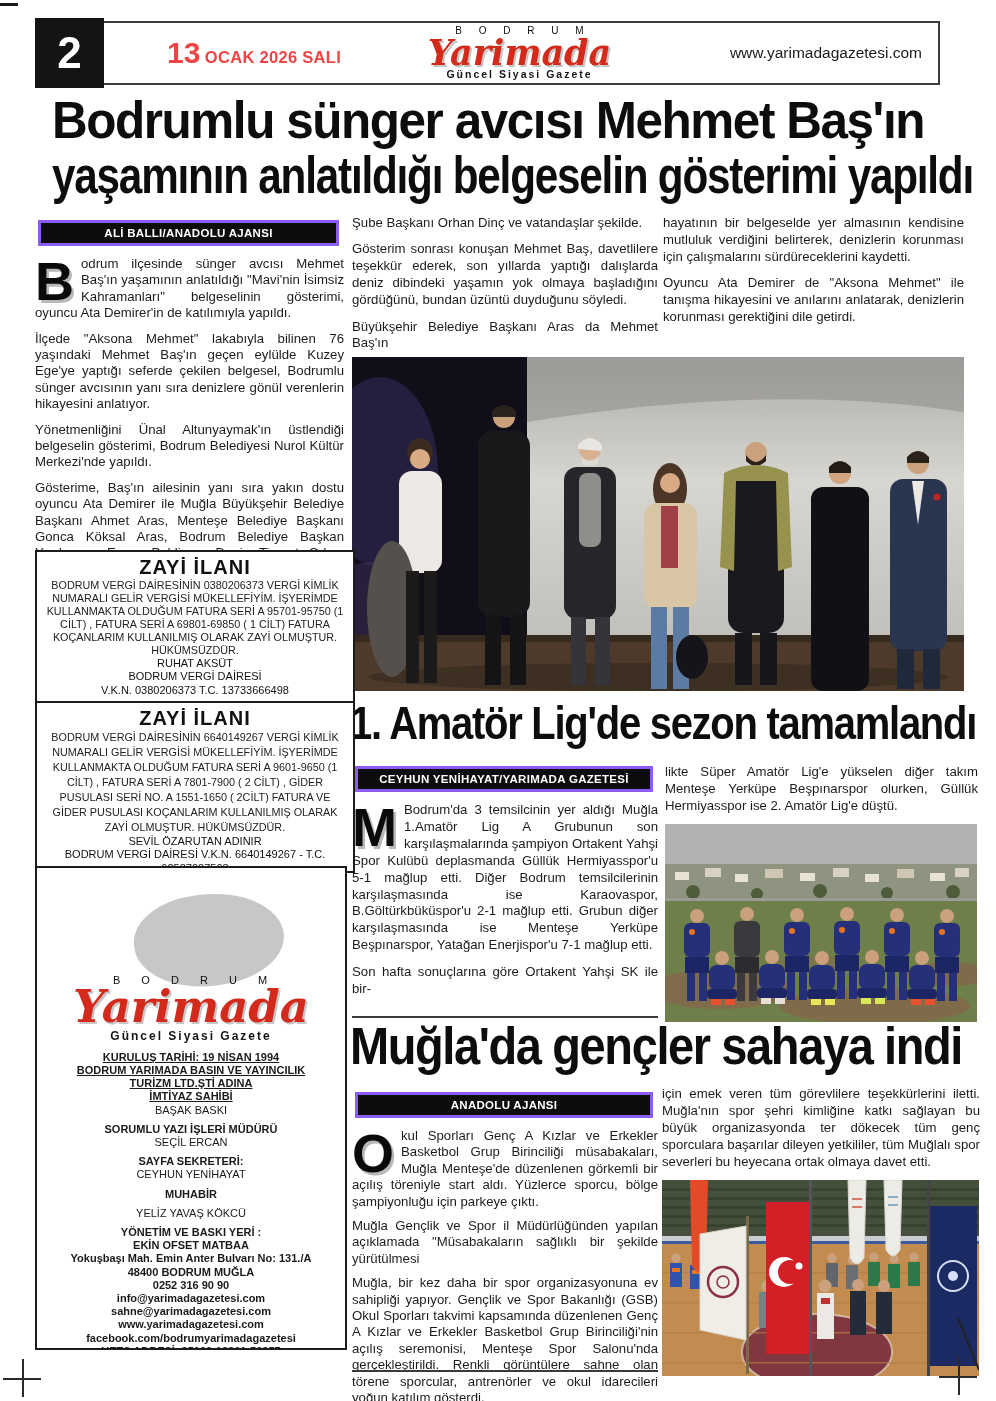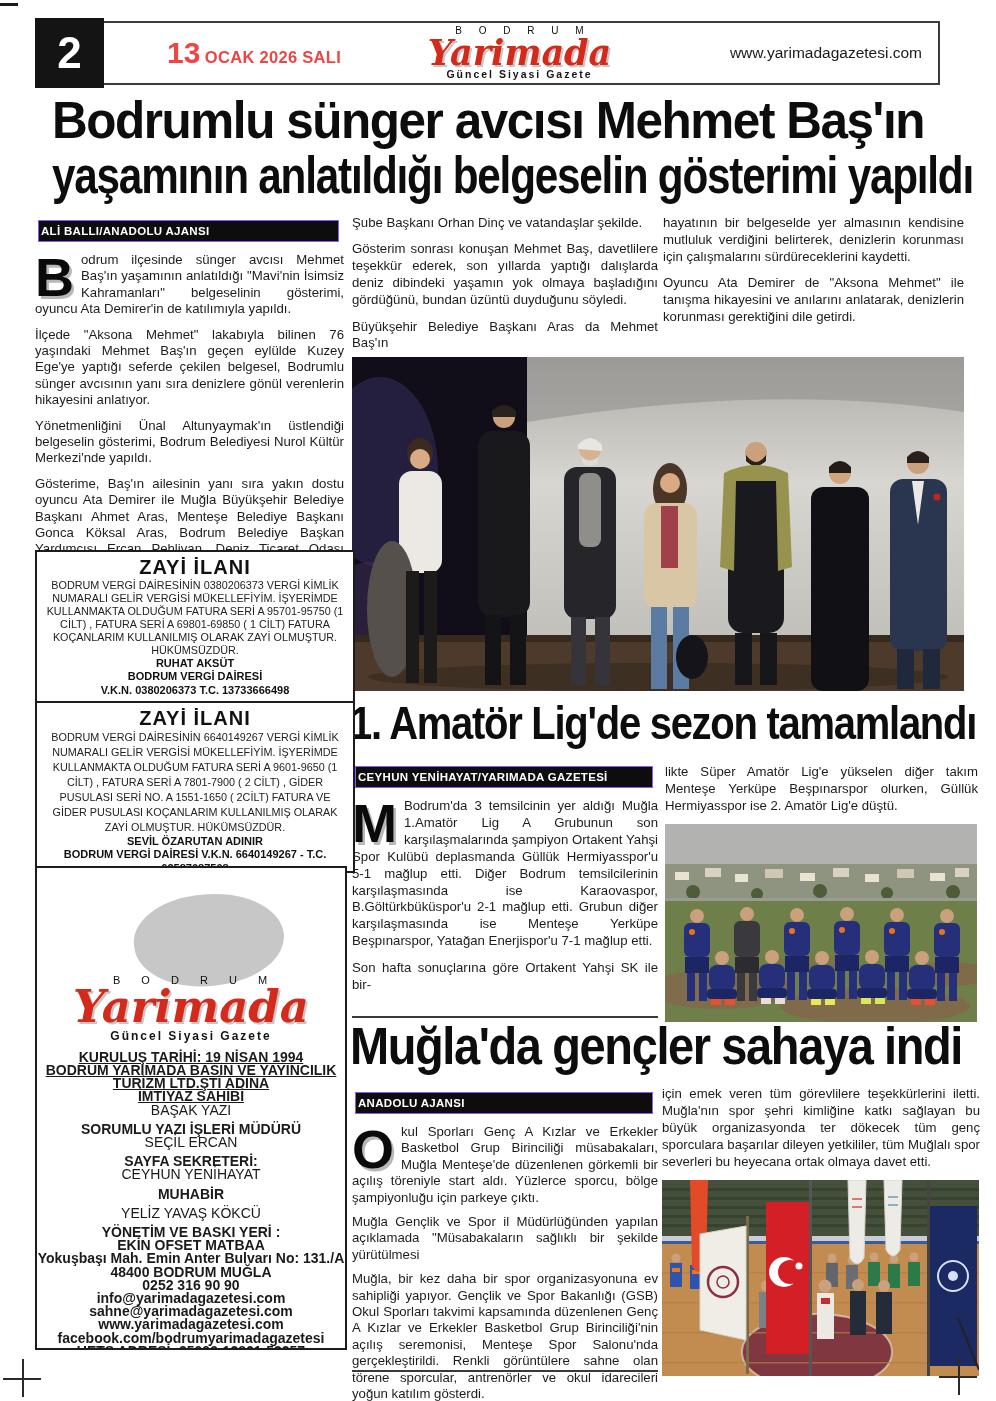--- a/index.html
+++ b/index.html
@@ -37,21 +37,21 @@
   .a2hl{left:350px;top:698px;}
   .a2hl .hl{font-size:47px;line-height:50px;}
   .a3hl{left:350px;top:1020px;}
   .a3hl .hl{font-size:51px;line-height:54px;}
 
   
   .col{position:absolute;}
   .bp{margin:0 0 9.5px 0;text-align:justify;font-size:13.2px;line-height:16.9px;color:#1c1c1c;}
   .a3c1 .bp{line-height:16.4px;margin-bottom:8px;}
   .byline-bar{background:#0d0d0d;color:#fff;font-weight:bold;font-size:11.5px;letter-spacing:.3px;
-              padding:4px 2px;border:1px solid #8b5cf6;margin:0 5px 10px 3px;}
+              text-align:center;padding:4px 2px;border:3px solid #8b5cf6;margin:0 5px 10px 3px;}
   .dropcap{float:left;font-size:54px;line-height:44px;font-weight:bold;color:#0a0a0a;
            padding:3px 7px 0 0;text-shadow:2.5px 2.5px 0 #b8b8b8;}
   .a1c1{left:35px;top:220px;width:309px;}
   .a1c1 .bp{line-height:16.3px;}
   .a1c2{left:352px;top:215px;width:306px;}
   .a1c3{left:663px;top:215px;width:301px;}
   .a2c1{left:352px;top:766px;width:306px;}
   .a2c2{left:665px;top:764px;width:313px;}
   .a3c1{left:352px;top:1092px;width:306px;}
   .a3c2{left:662px;top:1086px;width:318px;}
@@ -68,33 +68,33 @@
   .photo2{width:312px;height:198px;margin-top:9px;}
   .photo3{width:317px;height:196px;margin-top:8px;}
 
   
   .notice{position:absolute;border:2px solid #1c1c1c;text-align:center;padding:4px 4px;overflow:hidden;background:#fff;}
   .notice1{left:35px;top:550px;width:308px;height:141px;}
   .notice2{left:35px;top:701px;width:308px;height:160px;}
   .notice-title{font-size:20px;font-weight:bold;letter-spacing:1px;color:#111;line-height:23px;}
   .notice-body{font-size:10.8px;line-height:13px;color:#222;}
   .notice2 .notice-body{line-height:15px;}
-  .notice-sig-line{font-size:11px;line-height:13.4px;font-weight:bold;color:#111;}
+  .notice-sig-line{font-size:11px;line-height:13.4px;font-weight:normal;color:#111;}
 
   
   .masthead{position:absolute;left:35px;top:866px;width:308px;height:480px;border:2px solid #1c1c1c;
             display:flex;flex-direction:column;text-align:center;overflow:hidden;background:#fff;}
   .mh-logo{position:relative;padding:14px 0 8px 0;}
   .mh-blob{position:absolute;left:50%;top:12px;width:150px;height:92px;background:#bdbdbd;opacity:.85;
            border-radius:46% 54% 48% 52%;transform:translateX(-38%) rotate(-7deg);}
   .mh-logo>div{position:relative;}
   .mh-logo .logo-top{font-size:11px;letter-spacing:9px;}
   .mh-logo .logo-main{font-size:45px;}
   .mh-logo .logo-sub{font-size:12px;}
-  .mh-lines{font-size:14px;line-height:13.2px;color:#1a1a1a;}
+  .mh-lines{font-size:11px;line-height:13.2px;color:#1a1a1a;}
   .mh-line.u{font-weight:bold;text-decoration:underline;}
   .mh-line.b{font-weight:bold;}
   .mh-line.gap{height:6px;}
 </style>
 </head>
 <body>
 
 <div class="page">
 
   <div class="mark-tl"></div>
@@ -559,21 +559,21 @@
       <div class="logo-top">B O D R U M</div>
       <div class="logo-main">Yarimada</div>
       <div class="logo-sub">Güncel Siyasi Gazete</div>
     </div>
     <div class="mh-lines">
 
     <div class="mh-line u">KURULUŞ TARİHİ: 19 NİSAN 1994</div>
         <div class="mh-line u">BODRUM YARIMADA BASIN VE YAYINCILIK</div>
         <div class="mh-line u">TURİZM LTD.ŞTİ ADINA</div>
         <div class="mh-line u">İMTİYAZ SAHİBİ</div>
-        <div class="mh-line n">BAŞAK YAZI</div>
+        <div class="mh-line n">BAŞAK BASKI</div>
         <div class="mh-line gap"></div>
         <div class="mh-line b">SORUMLU YAZI İŞLERİ MÜDÜRÜ</div>
         <div class="mh-line n">SEÇİL ERCAN</div>
         <div class="mh-line gap"></div>
         <div class="mh-line b">SAYFA SEKRETERİ:</div>
         <div class="mh-line n">CEYHUN YENİHAYAT</div>
         <div class="mh-line gap"></div>
         <div class="mh-line b">MUHABİR</div>
         <div class="mh-line gap"></div>
         <div class="mh-line n">YELİZ YAVAŞ KÖKCÜ</div>

